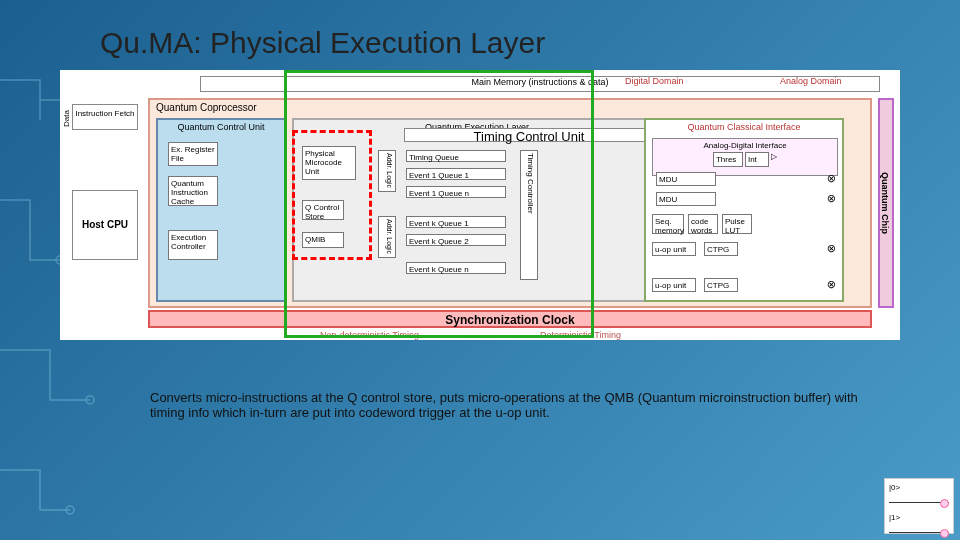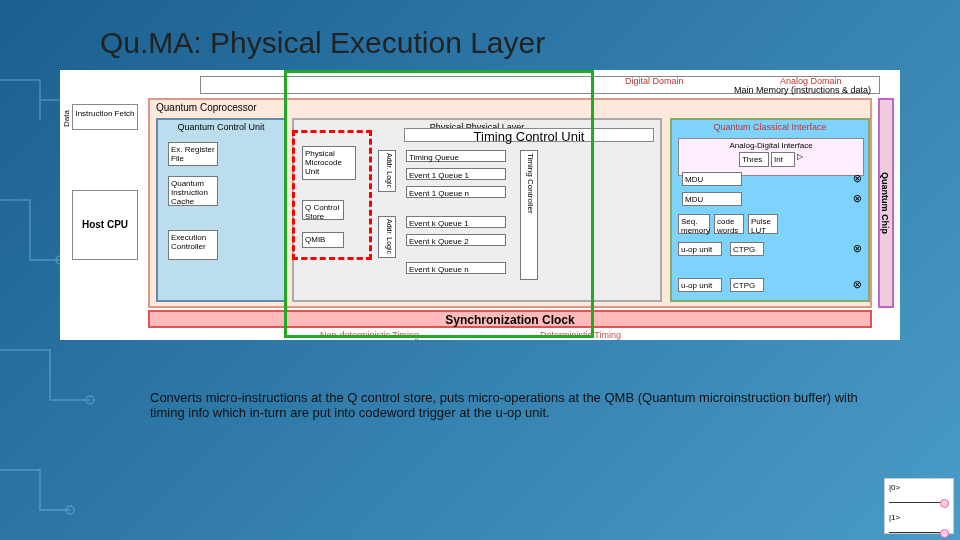--- a/index.html
+++ b/index.html
@@ -1,30 +1,30 @@
 <!DOCTYPE html>
 <html><head>
 <meta charset="utf-8">
 <style>
 *{box-sizing:border-box;margin:0;padding:0}
 body{width:960px;height:540px;font-family:Arial,sans-serif;background:linear-gradient(135deg,#1a5f8f 0%,#4a9bc8 100%);position:relative;overflow:hidden}
 .circuit{position:absolute;left:0;top:0;width:180px;height:540px;opacity:.3}
 .circuit svg{stroke:#aef;stroke-width:1.5;fill:none}
 .title{position:absolute;left:100px;top:26px;font-size:30px;color:#222;font-weight:400}
 .diagram{position:absolute;left:60px;top:70px;width:840px;height:270px;background:#fff;padding:6px}
-.bar{border:1px solid #888;font-size:9px;text-align:right;padding:8px;background:#fff}
+.bar{border:1px solid #888;font-size:9px;text-align:center;padding:0;background:#fff}
 .main-mem{position:absolute;left:140px;top:6px;width:680px;height:16px}
 .ddom{position:absolute;left:565px;top:6px;font-size:9px;color:#b33}
 .adom{position:absolute;left:720px;top:6px;font-size:9px;color:#b33}
 .copro{position:absolute;left:88px;top:28px;width:724px;height:210px;border:2px solid #d98;background:#fce9dc}
 .copro-lbl{position:absolute;left:6px;top:2px;font-size:10px;font-weight:normal}
 .qcu{position:absolute;left:6px;top:18px;width:130px;height:184px;border:2px solid #68a;background:#bde}
 .qcu-lbl{font-size:9px;font-weight:normal;text-align:center;padding:2px}
 .pel{position:absolute;left:142px;top:18px;width:370px;height:184px;border:2px solid #aaa;background:#eee}
-.qci{position:absolute;left:520px;top:18px;width:200px;height:184px;border:2px solid #8a6;background:#7dd3fc}
+.qci{position:absolute;left:494px;top:18px;width:200px;height:184px;border:2px solid #8a6;background:#ffffff}
 .sbox{border:1px solid #777;background:#fff;font-size:8px;text-align:left;padding:2px;position:absolute}
 .host{position:absolute;left:12px;top:120px;width:66px;height:70px;border:1px solid #888;background:#fff;font-size:10px;font-weight:bold;text-align:center;padding-top:28px}
 .ifetch{position:absolute;left:12px;top:34px;width:66px;height:26px;border:1px solid #888;background:#fff;font-size:8px;text-align:center;padding-top:4px}
 .data{position:absolute;left:2px;top:40px;font-size:8px;writing-mode:vertical-rl;transform:rotate(180deg)}
 .sync{position:absolute;left:88px;top:240px;width:724px;height:18px;border:2px solid #d55;background:#fbb;font-size:12px;text-align:center;font-weight:bold;padding:1px}
 .ndt{position:absolute;left:260px;top:260px;font-size:9px;color:#b55}
 .dt{position:absolute;left:480px;top:260px;font-size:9px;color:#b55}
 .qchip{position:absolute;left:818px;top:28px;width:16px;height:210px;border:2px solid #b6c;background:#ecd;font-size:9px;font-weight:bold;writing-mode:vertical-rl;text-align:center;padding:2px}
 .red-dash{position:absolute;border:3px dashed red}
 .grn{position:absolute;border:3px solid #2a2}
@@ -64,21 +64,21 @@
     <div class="copro-lbl">Quantum Coprocessor</div>
 
     <div class="qcu">
       <div class="qcu-lbl">Quantum Control Unit</div>
       <div class="sbox" style="left:10px;top:22px;width:50px;height:24px">Ex. Register File</div>
       <div class="sbox" style="left:10px;top:56px;width:50px;height:30px">Quantum Instruction Cache</div>
       <div class="sbox" style="left:10px;top:110px;width:50px;height:30px">Execution Controller</div>
     </div>
 
     <div class="pel">
-      <div class="qcu-lbl">Physical Physical Layer</div>
+      <div class="qcu-lbl">Quantum Execution Layer</div>
       <div class="sbox" style="left:8px;top:26px;width:54px;height:34px">Physical Microcode Unit</div>
       <div class="sbox" style="left:8px;top:80px;width:42px;height:20px">Q Control Store</div>
       <div class="sbox" style="left:8px;top:112px;width:42px;height:16px">QMIB</div>
       <div class="tcu">Timing Control Unit</div>
       <div class="sbox vert" style="left:84px;top:30px;height:42px;writing-mode:vertical-rl;font-size:7px">Addr. Logic</div>
       <div class="sbox vert" style="left:84px;top:96px;height:42px;writing-mode:vertical-rl;font-size:7px">Addr. Logic</div>
       <div class="sbox" style="left:112px;top:30px;width:100px;height:12px">Timing Queue</div>
       <div class="sbox" style="left:112px;top:48px;width:100px;height:12px">Event 1 Queue 1</div>
       <div class="sbox" style="left:112px;top:66px;width:100px;height:12px">Event 1 Queue n</div>
       <div class="sbox" style="left:112px;top:96px;width:100px;height:12px">Event k Queue 1</div>

